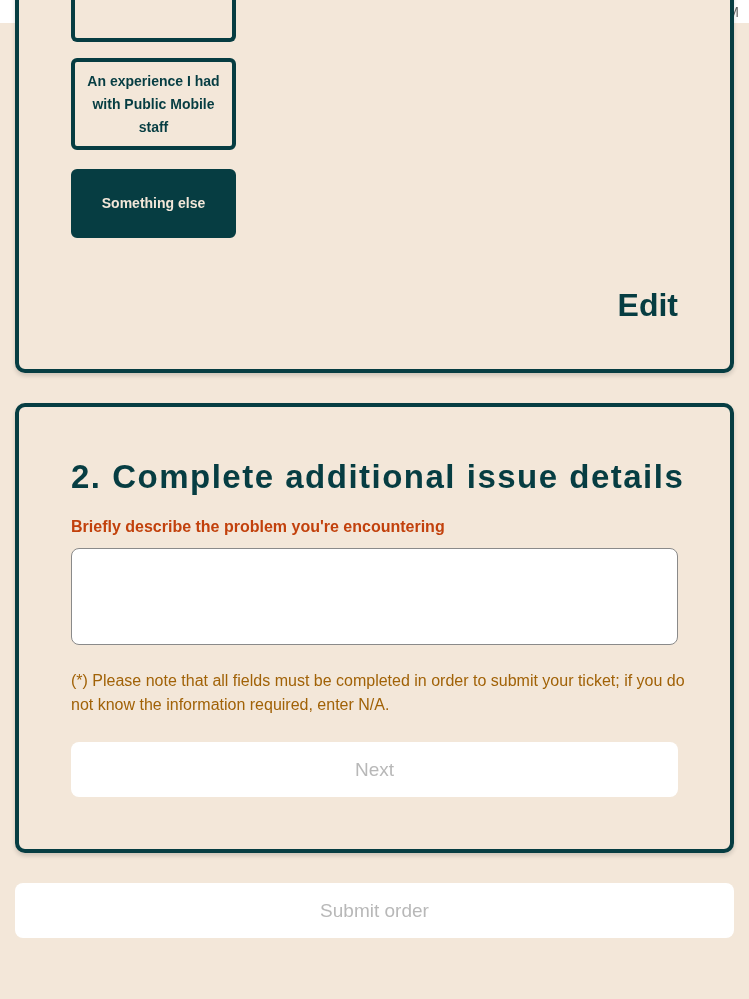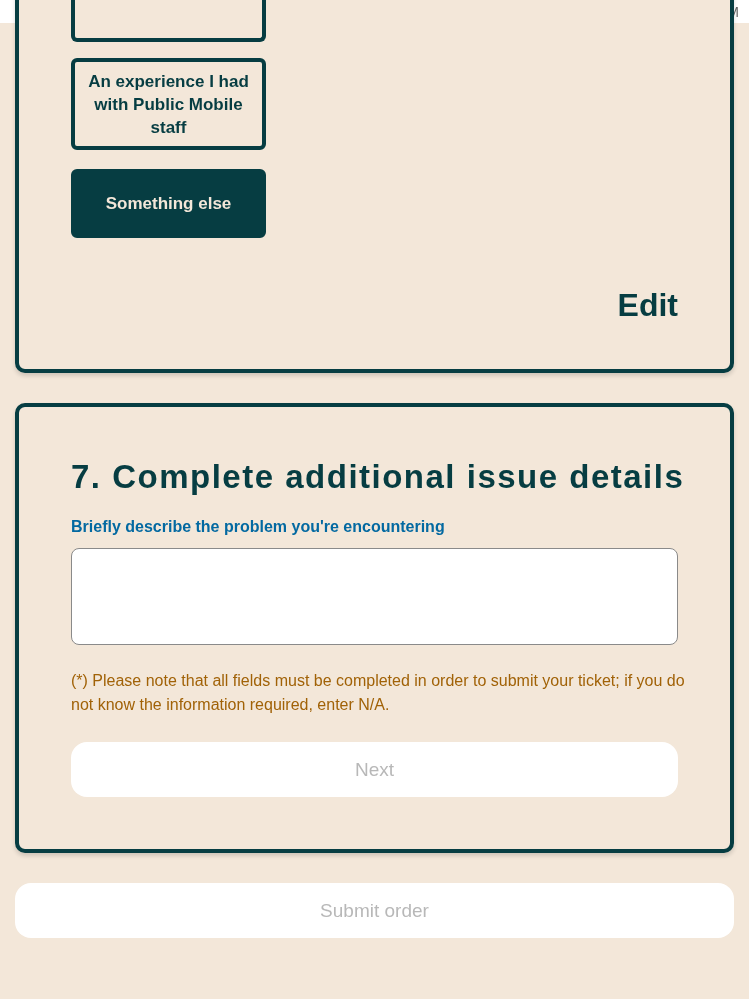--- a/index.html
+++ b/index.html
@@ -26,53 +26,53 @@
     .fb-icon { width: 12px; height: 12px; background: #666; color: #fff; font-size: 11px; font-weight: bold; line-height: 13px; text-align: right; padding-right: 2px; }
     .card {
       position: absolute; left: 15px; width: 719px;
       border: 4px solid #063d42; border-radius: 10px;
       background: #f3e7d9;
       box-shadow: 0 3px 4px rgba(0,0,0,0.15);
     }
     .card1 { top: -20px; height: 393px; }
     .card2 { top: 403px; height: 450px; }
     .opt {
-      position: absolute; left: 52px; width: 195px;
+      position: absolute; left: 52px; width: 165px;
       border: 4px solid #063d42; border-radius: 6px;
       background: #f3e7d9; color: #063d42;
-      font-weight: bold; font-size: 17px; line-height: 23px;
+      font-weight: bold; font-size: 14px; line-height: 23px;
       display: flex; align-items: center; justify-content: center; text-align: center;
       padding: 0 10px;
     }
     .opt-top { top: 0px; height: 58px; border-top: none; border-radius: 0 0 6px 6px; }
     .opt-staff { top: 74px; height: 92px; }
     .opt-else { top: 185px; height: 69px; background: #063d42; color: #f3e7d9; border-color: #063d42; align-items: center; }
     .edit-link {
       position: absolute; right: 52px; top: 303px;
       color: #063d42; font-size: 32px; font-weight: bold;
     }
     .section-title {
       position: absolute; left: 52px; top: 51px;
       color: #063d42; font-size: 33px; font-weight: bold; letter-spacing: 1.5px;
     }
     .field-label {
       position: absolute; left: 52px; top: 111px;
-      color: #0369a1; font-size: 16px; font-weight: bold;
+      color: #c2410c; font-size: 16px; font-weight: bold;
     }
     .textarea {
       position: absolute; left: 52px; top: 141px; width: 607px; height: 97px;
       background: #ffffff; border: 1px solid #8a8a8a; border-radius: 8px;
       resize: none; font-family: "Liberation Sans", sans-serif; font-size: 16px; padding: 8px;
     }
     .note {
       position: absolute; left: 52px; top: 262px; width: 620px;
       color: #a16207; font-size: 16px; font-weight: normal; line-height: 24px;
     }
     .btn-disabled {
-      background: #ffffff; border: none; border-radius: 16px;
+      background: #ffffff; border: none; border-radius: 8px;
       color: #b8b8b8; font-family: "Liberation Sans", sans-serif; font-size: 19px;
       display: flex; align-items: center; justify-content: center;
     }
     .next-btn { position: absolute; left: 52px; top: 335px; width: 607px; height: 55px; }
     .submit-btn { position: absolute; left: 15px; top: 883px; width: 719px; height: 55px; }
   </style>
 </head>
 <body>
 
 <div class="statusbar">
@@ -99,20 +99,20 @@
   <div class="opt opt-staff">
     <span>An experience I had with Public Mobile staff</span>
   </div>
   <div class="opt opt-else">
     <span>Something else</span>
   </div>
   <a class="edit-link">Edit</a>
 </section>
 
 <section class="card card2">
-  <h2 class="section-title">7. Complete additional issue details</h2>
+  <h2 class="section-title">2. Complete additional issue details</h2>
   <label class="field-label">Briefly describe the problem you're encountering</label>
   <textarea class="textarea" placeholder="" style=""></textarea>
   <p class="note">(*) Please note that all fields must be completed in order to submit your ticket; if you do not know the information required, enter N/A.</p>
   <button class="btn-disabled next-btn">Next</button>
 </section>
 
 <button class="btn-disabled submit-btn">Submit order</button>
 
 </body></html>

